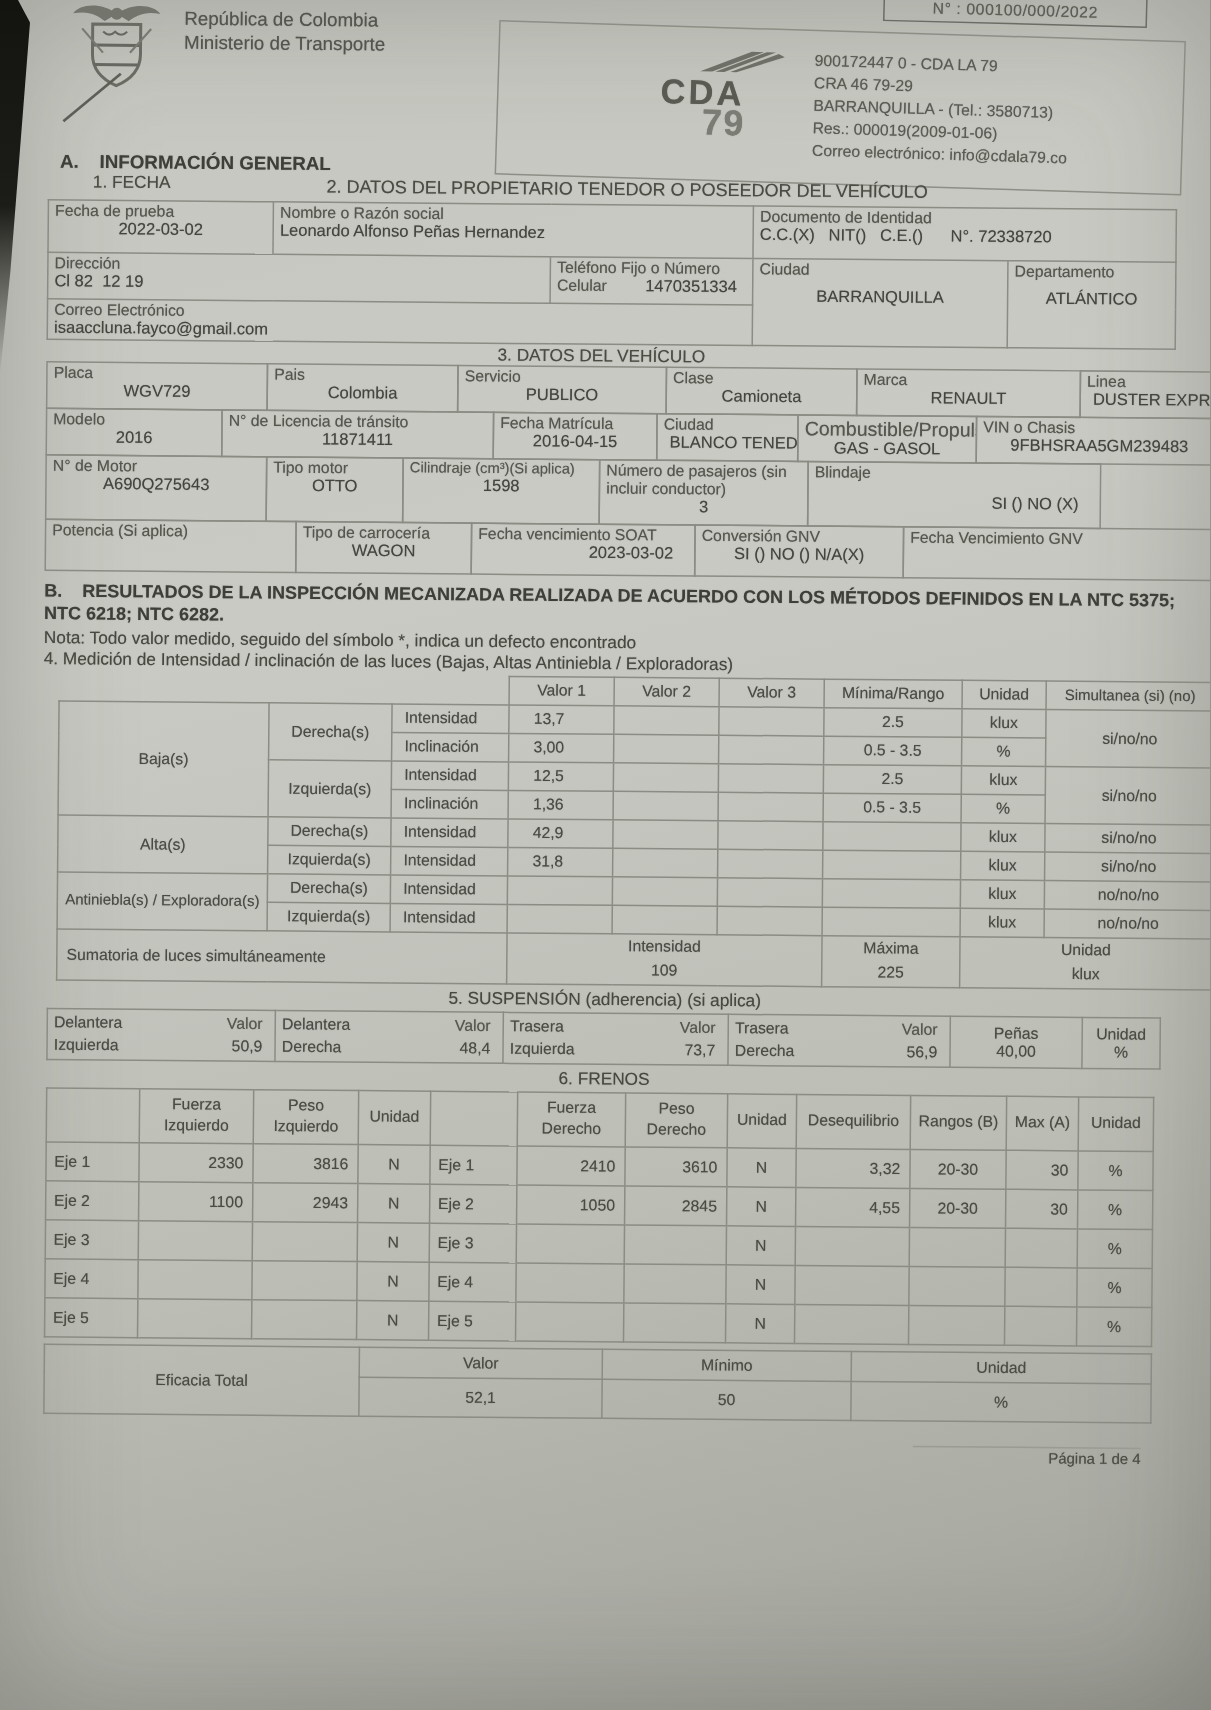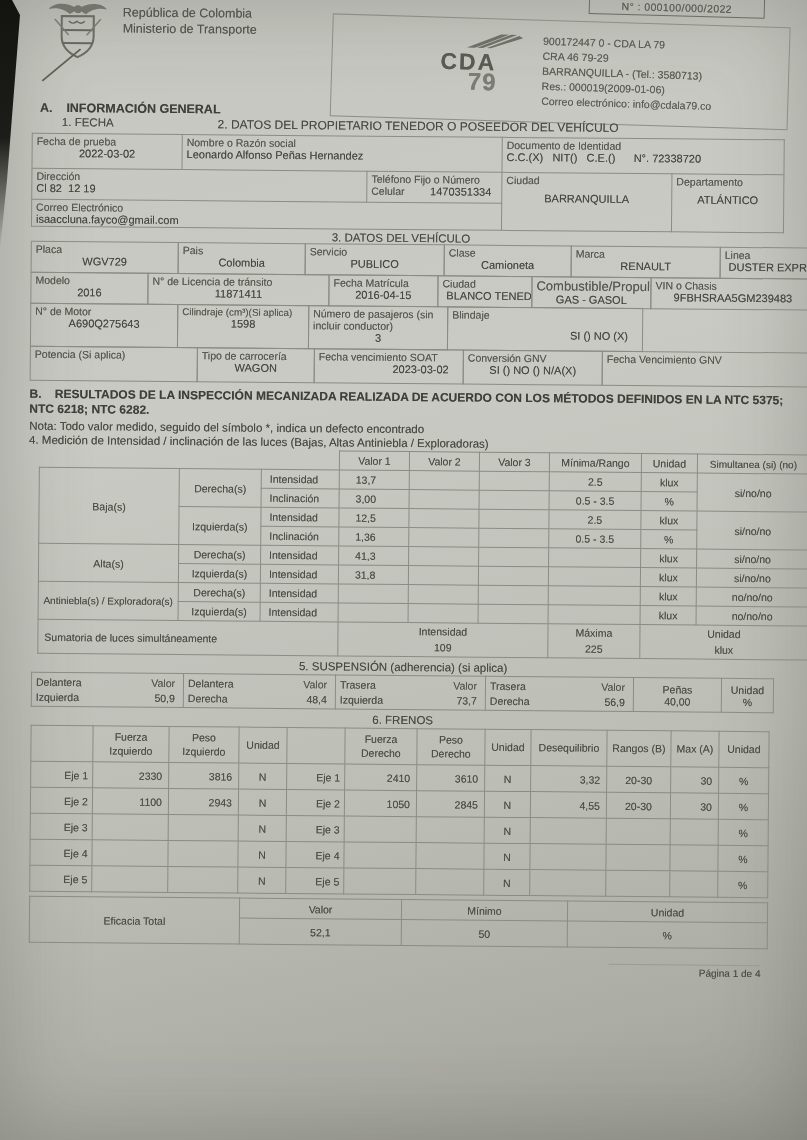--- a/index.html
+++ b/index.html
@@ -90,21 +90,21 @@
   .sflex { display:flex; justify-content:space-between; align-items:center; }
   .sflex .sl div { line-height:1.35; }
   .sflex .sv { text-align:right; padding-right:4px; }
   .sflex .sv div { line-height:1.35; }
   
   .f-title { margin-top:4px; text-align:center; width:752px; font-size:11.5px; }
   .brk { width:738px; margin-top:2px; margin-left:4px; }
   .brk td { vertical-align:middle; }
   .brk tr.bh td { height:36px; text-align:center; line-height:1.25; }
   .brk tr.be td { height:26px; }
-  .brk .al { text-align:right; padding-left:5px;margin-top:36px; }
+  .brk .al { text-align:left; padding-left:5px;margin-top:36px; }
   .brk .ar { text-align:right; padding-right:6px; }
   .brk .ac { text-align:center; }
   
   .efi { width:738px; margin-top:4px; margin-left:4px; }
   .efi td { text-align:center; vertical-align:middle; }
   .efi tr.e1 td { height:20px; }
   .efi tr.e2 td { height:26px; }
   .efi .efilbl { vertical-align:middle; }
   
   .footer { width:752px; margin-top:16px; display:flex; flex-direction:column; align-items:flex-end; padding-right:16px; box-sizing:border-box; }
@@ -274,20 +274,24 @@
           <div class="vcell" style="width:165px">
               <div class="cl">VIN o Chasis</div>
               <div class="vv">9FBHSRAA5GM239483</div>
             </div>
         </div>
         <div class="vrow vr3">
           <div class="vcell" style="width:148px">
               <div class="cl">N° de Motor</div>
               <div class="vv">A690Q275643</div>
             </div>
+          <div class="vcell" style="width:92px">
+              <div class="cl">Tipo motor</div>
+              <div class="vv">OTTO</div>
+            </div>
           <div class="vcell" style="width:132px">
               <div class="cl" style="font-size:9.8px">Cilindraje (cm³)(Si aplica)</div>
               <div class="vv">1598</div>
             </div>
           <div class="vcell" style="width:140px">
               <div class="cl">Número de pasajeros (sin incluir conductor)</div>
               <div class="vv">3</div>
             </div>
           <div class="vcell" style="width:196px">
               <div class="cl">Blindaje</div>
@@ -380,21 +384,21 @@
           <td class="num">1,36</td>
           <td></td>
           <td></td>
           <td>0.5 - 3.5</td>
           <td>%</td>
         </tr>
         <tr>
           <td rowspan="2">Alta(s)</td>
           <td>Derecha(s)</td>
           <td class="par">Intensidad</td>
-          <td class="num">41,3</td>
+          <td class="num">42,9</td>
           <td></td>
           <td></td>
           <td></td>
           <td>klux</td>
           <td>si/no/no</td>
         </tr>
         <tr>
           <td>Izquierda(s)</td>
           <td class="par">Intensidad</td>
           <td class="num">31,8</td>

